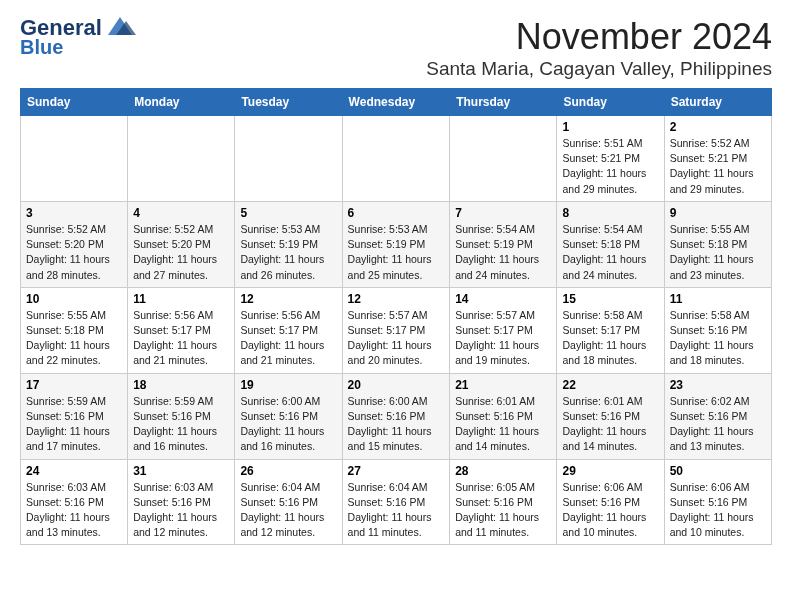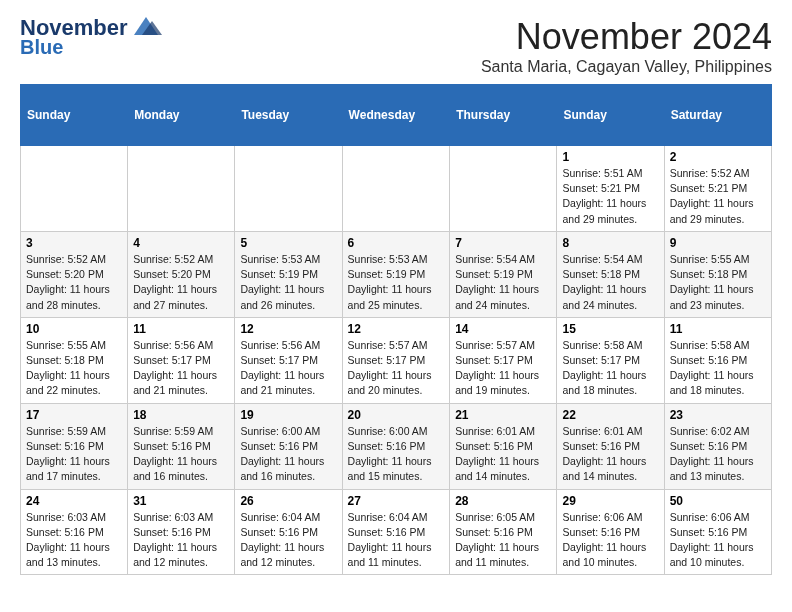--- a/index.html
+++ b/index.html
@@ -29,33 +29,33 @@
     }
     .title-area {
       text-align: right;
     }
     .month-title {
       font-size: 36px;
       font-weight: normal;
       color: #222;
     }
     .subtitle {
-      font-size: 16px;
+      font-size: 19px;
       color: #333;
     }
     .calendar {
       width: 100%;
       border-collapse: collapse;
       font-size: 11px;
     }
     .calendar th {
       background: #2a6bb5;
       color: #fff;
       text-align: left;
-      padding: 23px 6px;
+      padding: 6px 6px;
       font-size: 12px;
       font-weight: bold;
       border: 1px solid #2a6bb5;
     }
     .calendar td {
       vertical-align: top;
       border: 1px solid #ccc;
       padding: 4px 5px;
       width: 108px;
       min-height: 80px;
@@ -79,21 +79,21 @@
       background: #fff !important;
     }
   </style>
 </head>
 <body>
 
 <div class="header-area">
   <div class="logo">
     <div style="display:flex;align-items:center;">
       <span class="logo-text">
-        <span style="color:#1a3a6b;">November</span>
+        <span style="color:#1a3a6b;">General</span>
       </span>
       <svg width="32" height="22" viewBox="0 0 32 22" style="margin-left:2px;margin-top:-4px;">
         <polygon points="4,20 16,2 28,20" fill="#2a6bb5" opacity="0.85"></polygon>
         <polygon points="12,20 22,6 32,20" fill="#1a3a6b" opacity="0.7"></polygon>
       </svg>
     </div>
     <span class="logo-text" style="color:#2a6bb5;font-size:20px;margin-top:-4px;text-align:right;">Blue</span>
   </div>
   <div class="title-area">
     <div class="month-title">November 2024</div>

